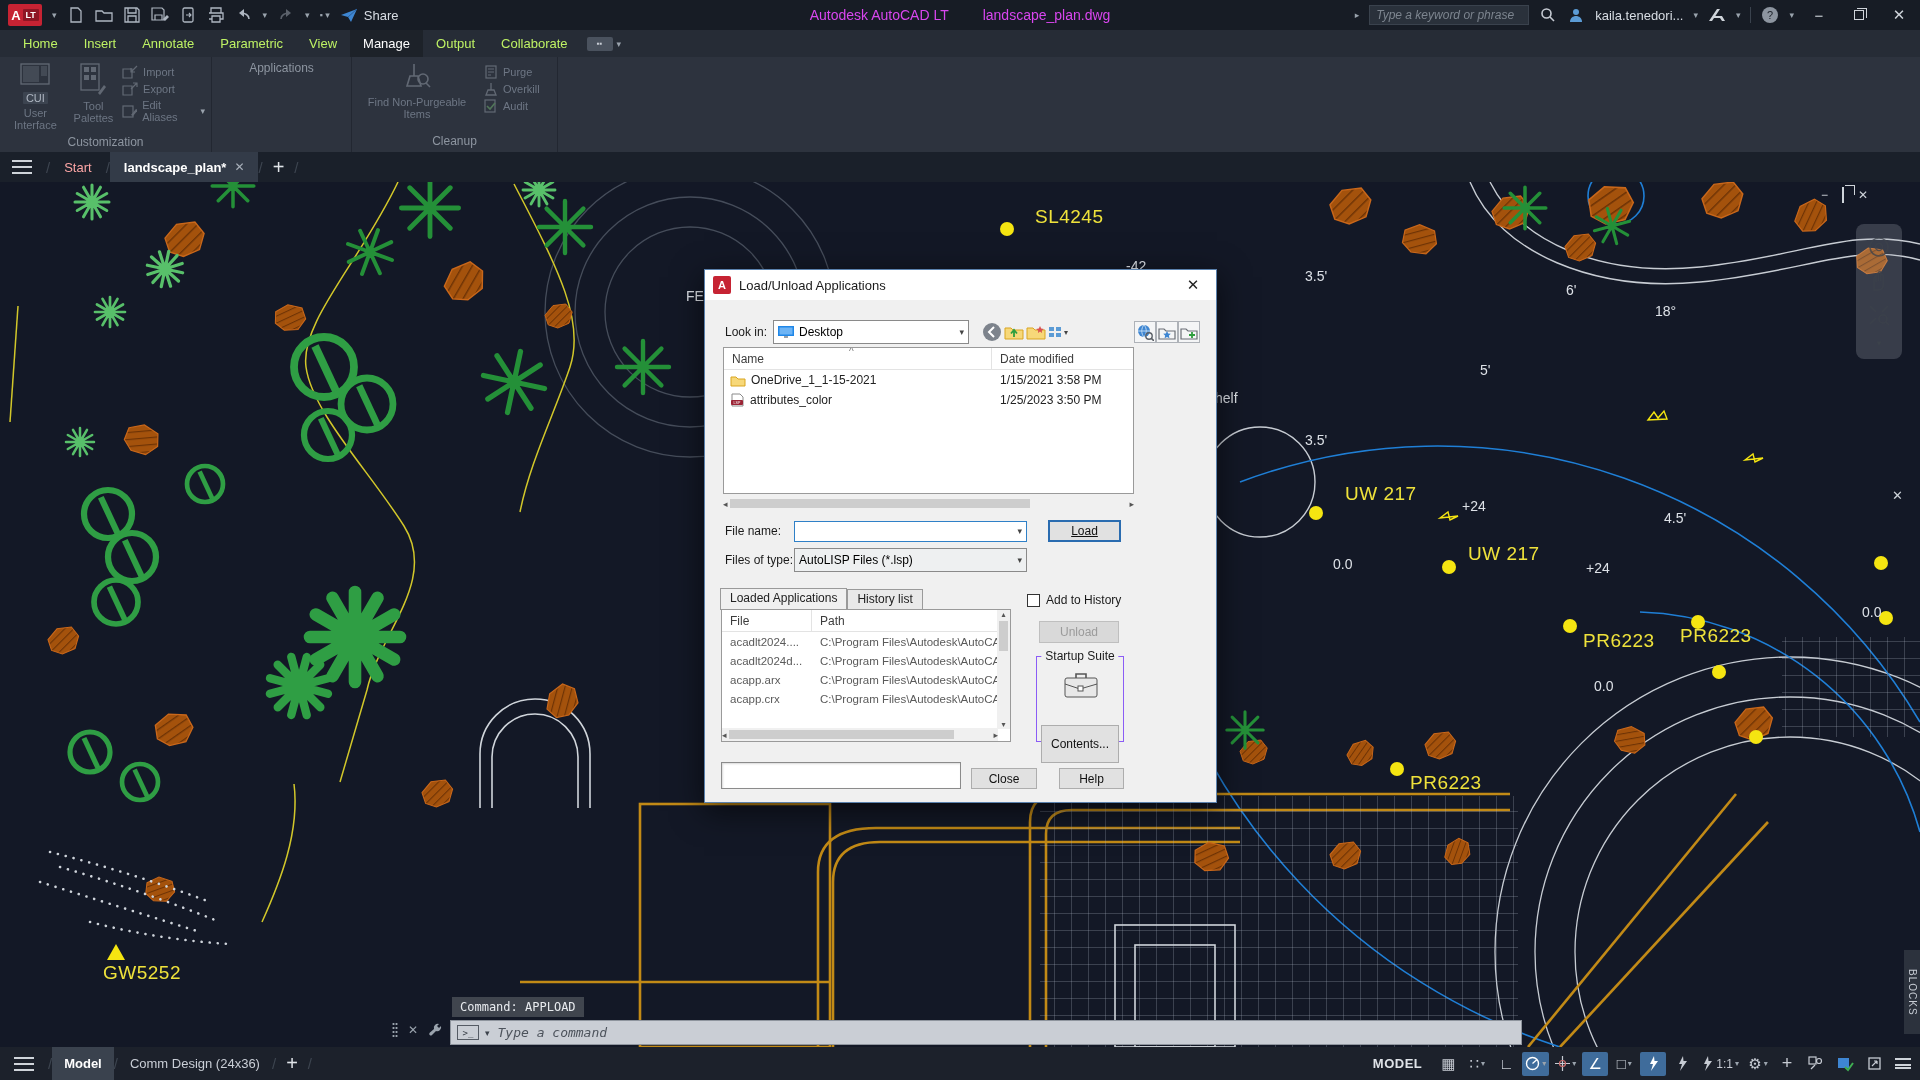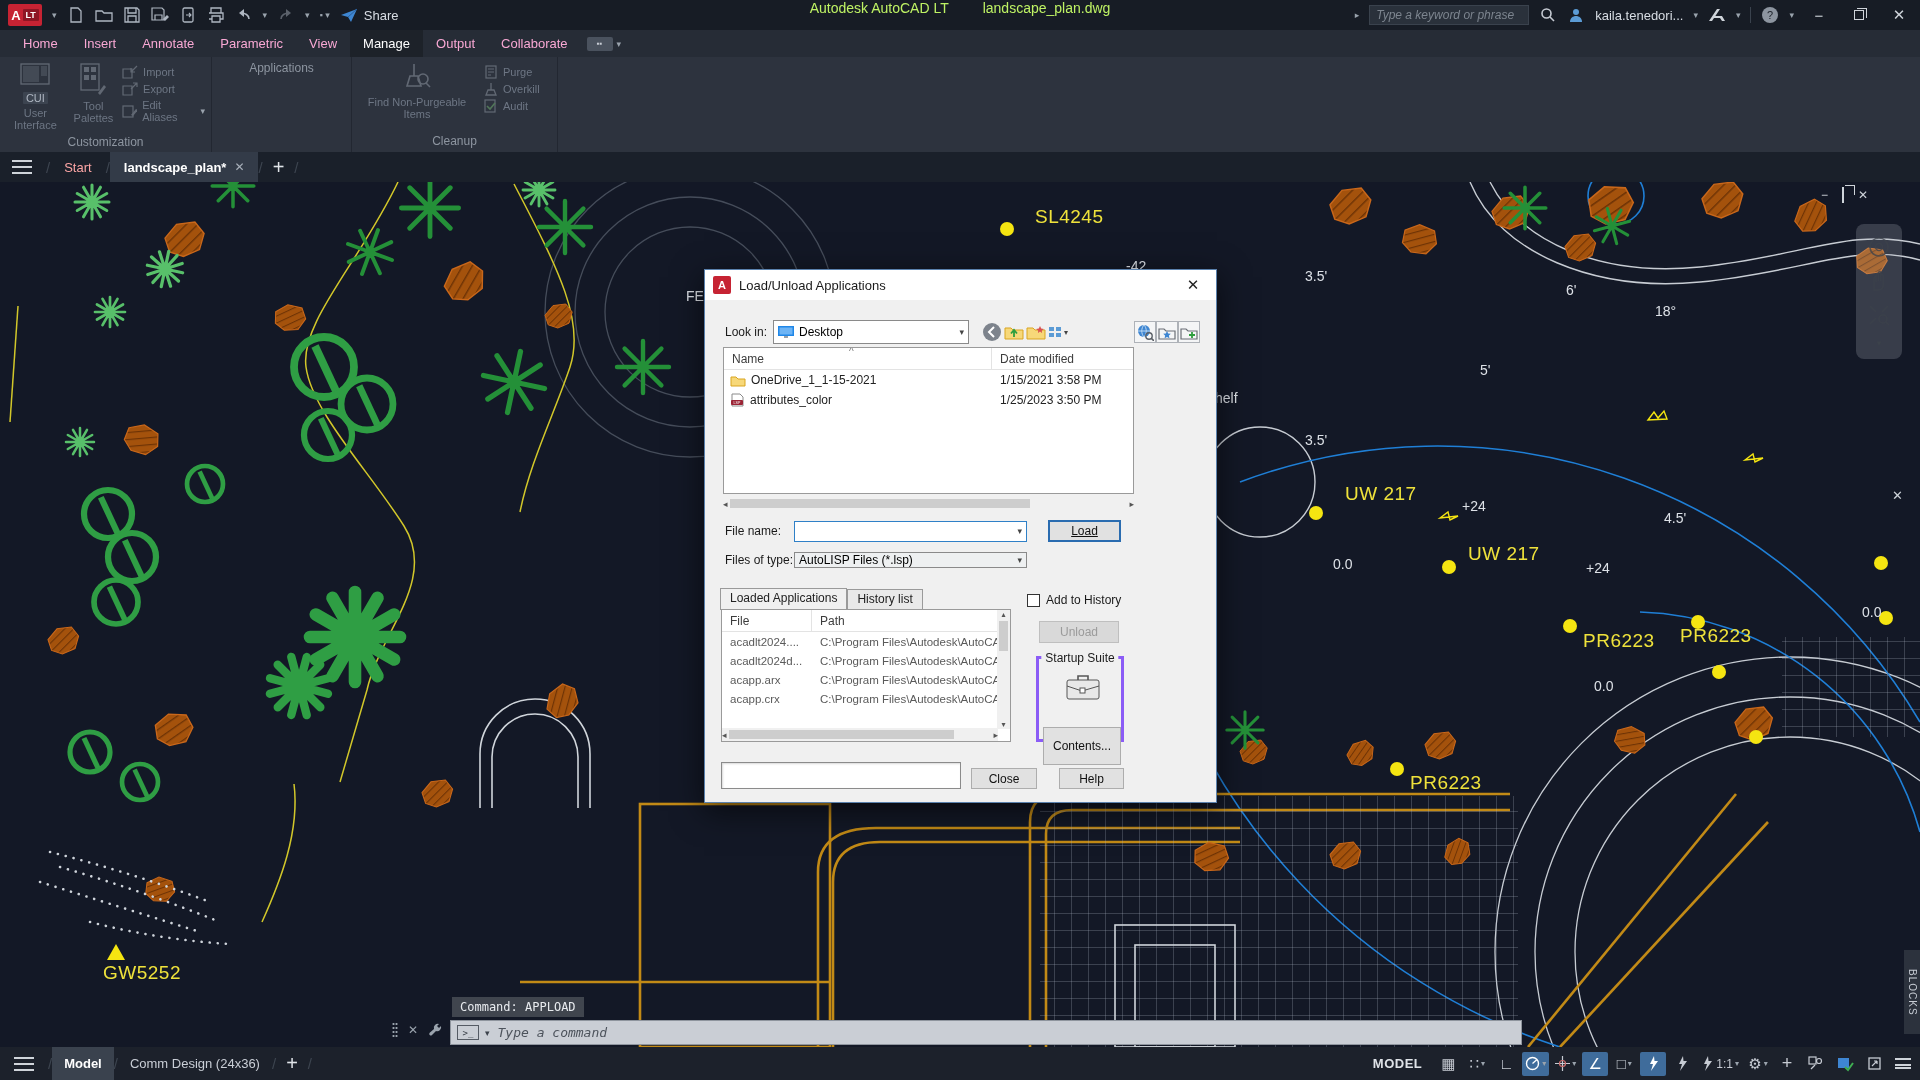--- a/index.html
+++ b/index.html
@@ -12,33 +12,33 @@
   .qat{display:flex;align-items:center;gap:10px;padding-left:8px;}
   .applogo{width:34px;height:22px;background:#c62333;border-radius:2px;display:flex;align-items:center;
            justify-content:center;font-weight:bold;color:#fff;font-size:13px;gap:2px;}
   .applogo .lt{background:#8e1624;font-size:9px;padding:1px 3px;border-radius:1px;}
   .ticon{width:18px;height:18px;display:inline-flex;align-items:center;justify-content:center;}
   .ticon svg{display:block;}
   .dim{opacity:.45;}
   .caret{color:#9aa3ad;font-size:9px;}
   .share{display:flex;align-items:center;gap:6px;color:#d8dde4;}
   .title-center{position:absolute;left:0;right:0;top:0;height:30px;display:flex;gap:34px;
-                align-items:flex-start;justify-content:center;pointer-events:none;color:#bef264;font-size:14px;}
+                align-items:center;justify-content:center;pointer-events:none;color:#d946ef;font-size:14px;}
   .title-right{position:absolute;right:0;top:0;height:30px;display:flex;align-items:center;gap:10px;padding-right:6px;}
   .searchbox{width:160px;height:20px;background:#2a313b;border:1px solid #3a424d;color:#e0e4e9;
              font-style:italic;font-size:12px;padding:0 6px;font-family:"Liberation Sans",sans-serif;}
   .searchbox::placeholder{color:#7d858f;font-style:italic;}
   .winbtn{width:30px;height:30px;display:flex;align-items:center;justify-content:center;color:#cfd4da;font-size:15px;}
   .restore-box{width:10px;height:10px;border:1px solid #cfd4da;position:relative;}
   .restore-box:before{content:"";position:absolute;left:2px;top:-3px;width:9px;height:9px;border:1px solid #cfd4da;border-left:none;border-bottom:none;}
   .vdiv{width:1px;height:16px;background:#3a424d;}
   
   .ribbon-tabs{position:absolute;left:0;top:30px;width:1920px;height:27px;background:#262c36;
                display:flex;align-items:stretch;padding-left:10px;font-size:13px;}
-  .rtab{padding:0 13px;display:flex;align-items:center;color:#f9a8d4;}
+  .rtab{padding:0 13px;display:flex;align-items:center;color:#bef264;}
   .rtab.active{background:#1d2229;color:#fff;}
   .rtab-overflow{margin-left:6px;display:flex;align-items:center;gap:4px;color:#9aa3ad;}
   .rtab-overflow .box{width:26px;height:14px;background:#4a525e;border-radius:2px;display:flex;align-items:center;justify-content:center;font-size:8px;color:#c9ced6;}
   .ribbon-body{position:absolute;left:0;top:57px;width:1920px;height:95px;background:#2d333e;display:flex;}
   .rpanel{height:95px;border-right:1px solid #222731;display:flex;flex-direction:column;}
   .rpanel-content{flex:1;display:flex;align-items:flex-start;padding:4px 6px 0 6px;gap:4px;}
   .rpanel-label{height:22px;display:flex;align-items:center;justify-content:center;color:#8d95a0;font-size:12px;}
   .bigbtn{width:62px;display:flex;flex-direction:column;align-items:center;color:#6d7684;font-size:11px;
           text-align:center;line-height:12px;gap:3px;padding-top:2px;}
   .bigbtn svg{opacity:.55;}
@@ -120,21 +120,21 @@
   .dtab{border:1px solid #9a9a9a;border-bottom:none;padding:2px 9px 3px 9px;background:#e9e9e9;color:#222;}
   .dtab.active{background:#f0f0f0;position:relative;top:1px;padding-bottom:5px;}
   .loadedbox{position:absolute;left:16px;top:339px;width:290px;height:133px;background:#fff;border:1px solid #9a9a9a;overflow:hidden;}
   .tbl-head{display:flex;height:22px;border-bottom:1px solid #e3e3e3;color:#3c3c3c;}
   .tbl-head .f{width:90px;padding-left:8px;border-right:1px solid #e3e3e3;display:flex;align-items:center;}
   .tbl-head .p{padding-left:8px;display:flex;align-items:center;}
   .trow{display:flex;height:19px;align-items:center;color:#5a5a5a;font-size:11.5px;}
   .trow .f{width:90px;padding-left:8px;white-space:nowrap;overflow:hidden;}
   .trow .p{padding-left:8px;white-space:nowrap;overflow:hidden;}
   .chk{width:13px;height:13px;border:1px solid #333;background:#fff;margin-right:6px;}
-  .groupbox{position:absolute;border:3px solid #8b5cf6;}
+  .groupbox{position:absolute;border:1px solid #8b5cf6;}
   .groupbox .glabel{position:absolute;top:-8px;left:50%;transform:translateX(-50%);background:#f0f0f0;padding:0 4px;white-space:nowrap;color:#1a1a1a;}
   .sunken{background:#fff;border:1px solid #8b8b8b;box-shadow:inset 1px 1px 2px rgba(0,0,0,.15);}
 </style>
 </head>
 <body>
 
 <div class="screen">
 
   <div class="titlebar">
     <div class="qat">
@@ -781,21 +781,21 @@
       <div class="combo" style="width:233px;height:21px;border-color:#2f80c7">
         <input type="text" style="border: none; outline: none; width: 190px; font-size: 12px; font-family: &quot;Liberation Sans&quot;, sans-serif;">
         <span class="arr">▾</span>
       </div>
       <div class="btn default" style="width:73px;height:22px;margin-left:21px">
           <span style="text-decoration:underline">Load</span>
         </div>
     </div>
     <div class="row" style="left:20px;top:280px;width:475px;height:20px">
       <span class="lbl" style="width:69px">Files of type:</span>
-      <div class="combo" style="width:233px;height:16px;background:#eef0f1">
+      <div class="combo" style="width:233px;height:24px;background:#eef0f1">
         <span>AutoLISP Files (*.lsp)</span>
         <span class="arr">▾</span>
       </div>
     </div>
 
     <div class="tabbar">
       <span class="dtab active">Loaded Applications</span>
       <span class="dtab">History list</span>
     </div>
     <div class="loadedbox">

